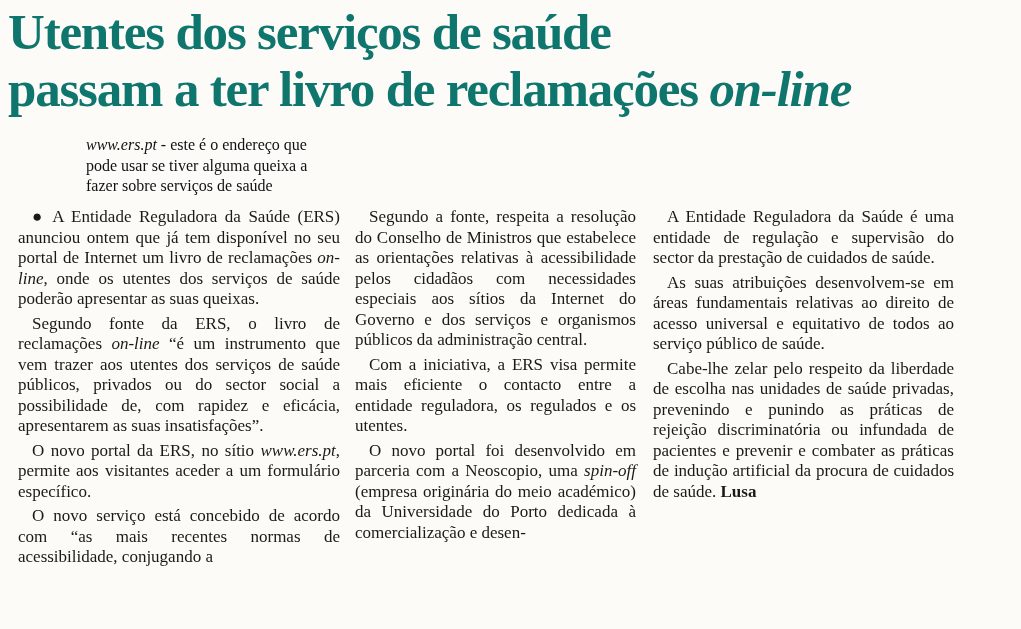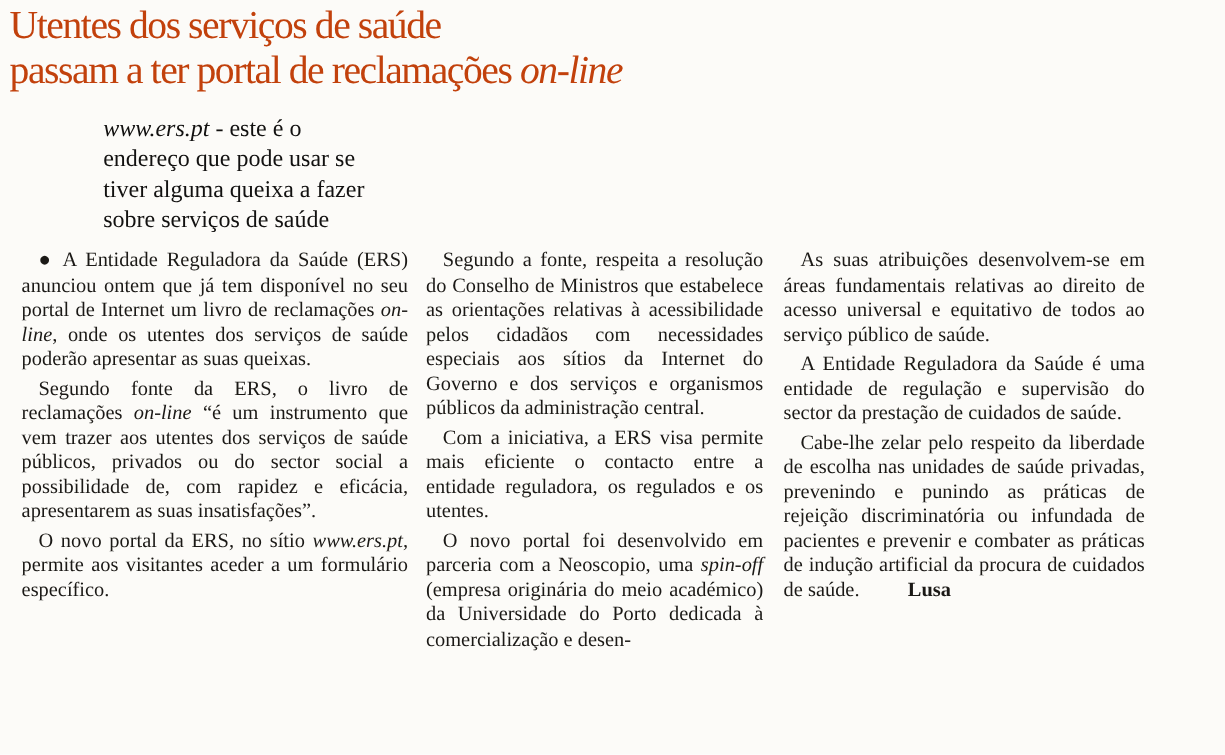--- a/index.html
+++ b/index.html
@@ -11,34 +11,34 @@
     position: relative;
     width: 1021px;
     height: 629px;
     overflow: hidden;
     background: #fcfbf8;
     color: #161412;
     font-family: "Liberation Serif", "DejaVu Serif", serif;
   }
   .headline {
     margin: 4px 0 0 8px;
-    font-size: 33px;
-    font-weight: normal;
+    font-size: 51px;
+    font-weight: bold;
     line-height: 1.12;
     letter-spacing: -1.2px;
-    color: #c2410c;
+    color: #0f766e;
   }
   .hl-line {
     display: block;
     white-space: nowrap;
   }
   .lead {
     margin: 17px 0 0 86px;
     width: 240px;
-    font-size: 20px;
+    font-size: 16px;
     line-height: 1.27;
     color: #121110;
   }
   .cols {
     display: flex;
     margin: 11px 0 0 18px;
   }
   .col {
     text-align: justify;
     font-size: 17px;
@@ -48,43 +48,44 @@
   .col-1 { width: 322px; }
   .col-2 { width: 281px; margin-left: 15px; }
   .col-3 { width: 301px; margin-left: 17px; }
   .col p {
     margin: 0 0 4px 0;
   }
   .col p.ind {
     text-indent: 14px;
   }
   .it { font-style: italic; margin-top: 26px; }
-  .bd { font-weight: bold; margin-left: 36px; }
+  .bd { font-weight: bold; }
 </style>
 </head>
 <body>
 
 <div class="page">
   <h1 class="headline">
     <span class="hl-line">Utentes dos serviços de saúde</span>
-    <span class="hl-line"><span>passam a ter portal de reclamações </span><span class="it">on-line</span></span>
+    <span class="hl-line"><span>passam a ter livro de reclamações </span><span class="it">on-line</span></span>
   </h1>
 
   <p class="lead"><span class="it">www.ers.pt</span><span> - este é o endereço que pode usar se tiver alguma queixa a fazer sobre serviços de saúde</span></p>
 
   <div class="cols">
     <div class="col col-1">
         <p class="ind"><span>● </span><span>A Entidade Reguladora da Saúde (ERS) anunciou ontem que já tem disponível no seu portal de Internet um livro de reclamações </span><span class="it">on-line</span><span>, onde os utentes dos serviços de saúde poderão apresentar as suas queixas.</span></p>
         <p class="ind"><span>Segundo fonte da ERS, o livro de reclamações </span><span class="it">on-line</span><span> “é um instrumento que vem trazer aos utentes dos serviços de saúde públicos, privados ou do sector social a possibilidade de, com rapidez e eficácia, apresentarem as suas insatisfações”.</span></p>
         <p class="ind"><span>O novo portal da ERS, no sítio </span><span class="it">www.ers.pt</span><span>, permite aos visitantes aceder a um formulário específico.</span></p>
+        <p class="ind"><span>O novo serviço está concebido de acordo com “as mais recentes normas de acessibilidade, conjugando a</span></p>
       </div>
     <div class="col col-2">
         <p class="ind"><span>Segundo a fonte, respeita a resolução do Conselho de Ministros que estabelece as orientações relativas à acessibilidade pelos cidadãos com necessidades especiais aos sítios da Internet do Governo e dos serviços e organismos públicos da administração central.</span></p>
         <p class="ind"><span>Com a iniciativa, a ERS visa permite mais eficiente o contacto entre a entidade reguladora, os regulados e os utentes.</span></p>
         <p class="ind"><span>O novo portal foi desenvolvido em parceria com a Neoscopio, uma </span><span class="it">spin-off</span><span> (empresa originária do meio académico) da Universidade do Porto dedicada à comercialização e desen-</span></p>
       </div>
     <div class="col col-3">
+        <p class="ind"><span>A Entidade Reguladora da Saúde é uma entidade de regulação e supervisão do sector da prestação de cuidados de saúde.</span></p>
         <p class="ind"><span>As suas atribuições desenvolvem-se em áreas fundamentais relativas ao direito de acesso universal e equitativo de todos ao serviço público de saúde.</span></p>
-        <p class="ind"><span>A Entidade Reguladora da Saúde é uma entidade de regulação e supervisão do sector da prestação de cuidados de saúde.</span></p>
         <p class="ind"><span>Cabe-lhe zelar pelo respeito da liberdade de escolha nas unidades de saúde privadas, prevenindo e punindo as práticas de rejeição discriminatória ou infundada de pacientes e prevenir e combater as práticas de indução artificial da procura de cuidados de saúde. </span><span class="bd">Lusa</span></p>
       </div>
   </div>
 </div>
 
 </body></html>

